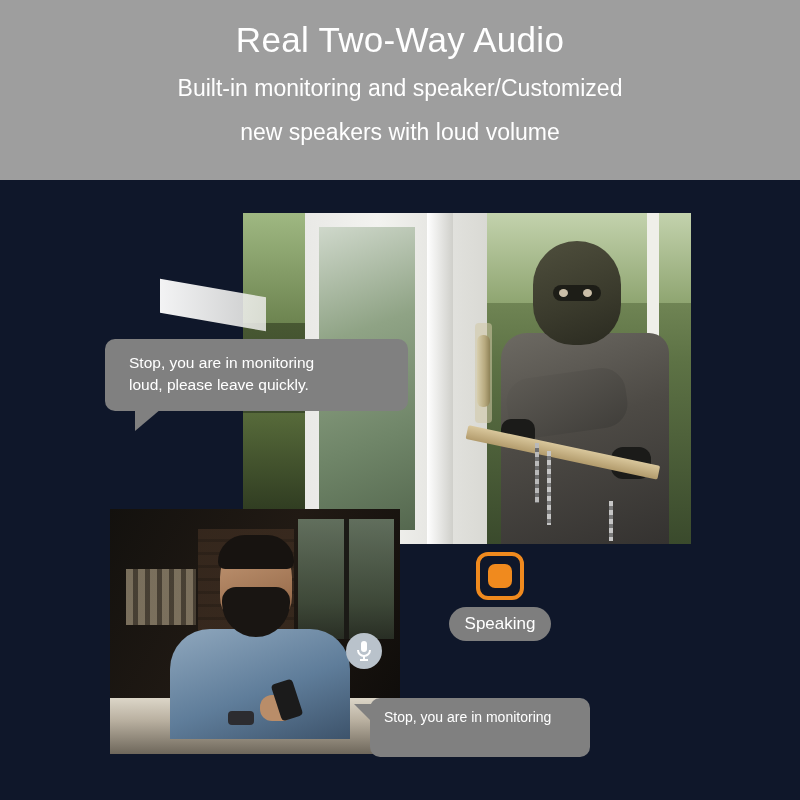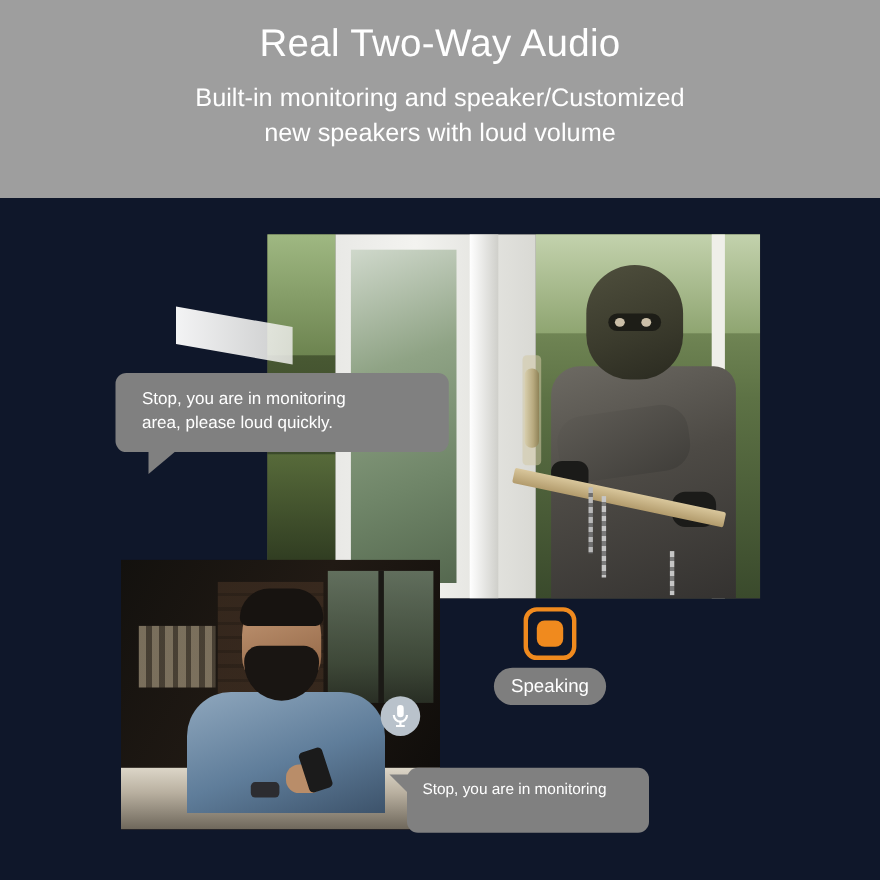--- a/index.html
+++ b/index.html
@@ -516,21 +516,21 @@
   .hs-bars span:nth-child(4) { height: 22px; }
 </style>
 </head>
 <body>
 
 <div class="page">
 
   <div class="header">
     <div class="header-title">Real Two-Way Audio</div>
     <div class="header-sub">Built-in monitoring and speaker/Customized</div>
-    <div class="header-sub" style="margin-top:0;">new speakers with loud volume</div>
+    <div class="header-sub" style="margin-top:12px;">new speakers with loud volume</div>
   </div>
 
   <div class="main-photo">
     <div class="mp-outdoor-left"></div>
     <div class="mp-sky"></div>
     <div class="mp-right-out"></div>
     <div class="mp-right-sky"></div>
     <div class="mp-door">
       <div class="mp-door-glass"></div>
       <div class="mp-door-edge"></div>
@@ -550,21 +550,21 @@
     </div>
     <div class="crowbar"></div>
     <div class="chain"></div>
     <div class="chain2"></div>
     <div class="chain3"></div>
   </div>
 
   <div class="beam"></div>
   <div class="bubble bubble-1">
     <div>Stop, you are in monitoring</div>
-    <div>area, please loud quickly.</div>
+    <div>loud, please leave quickly.</div>
   </div>
 
   <div class="second-photo">
     <div class="sp-bg"></div>
     <div class="sp-brick"></div>
     <div class="sp-blinds"></div>
     <div class="sp-window"></div>
     <div class="sp-window-bar"></div>
     <div class="sp-table"></div>
     <div class="sp-body"></div>

